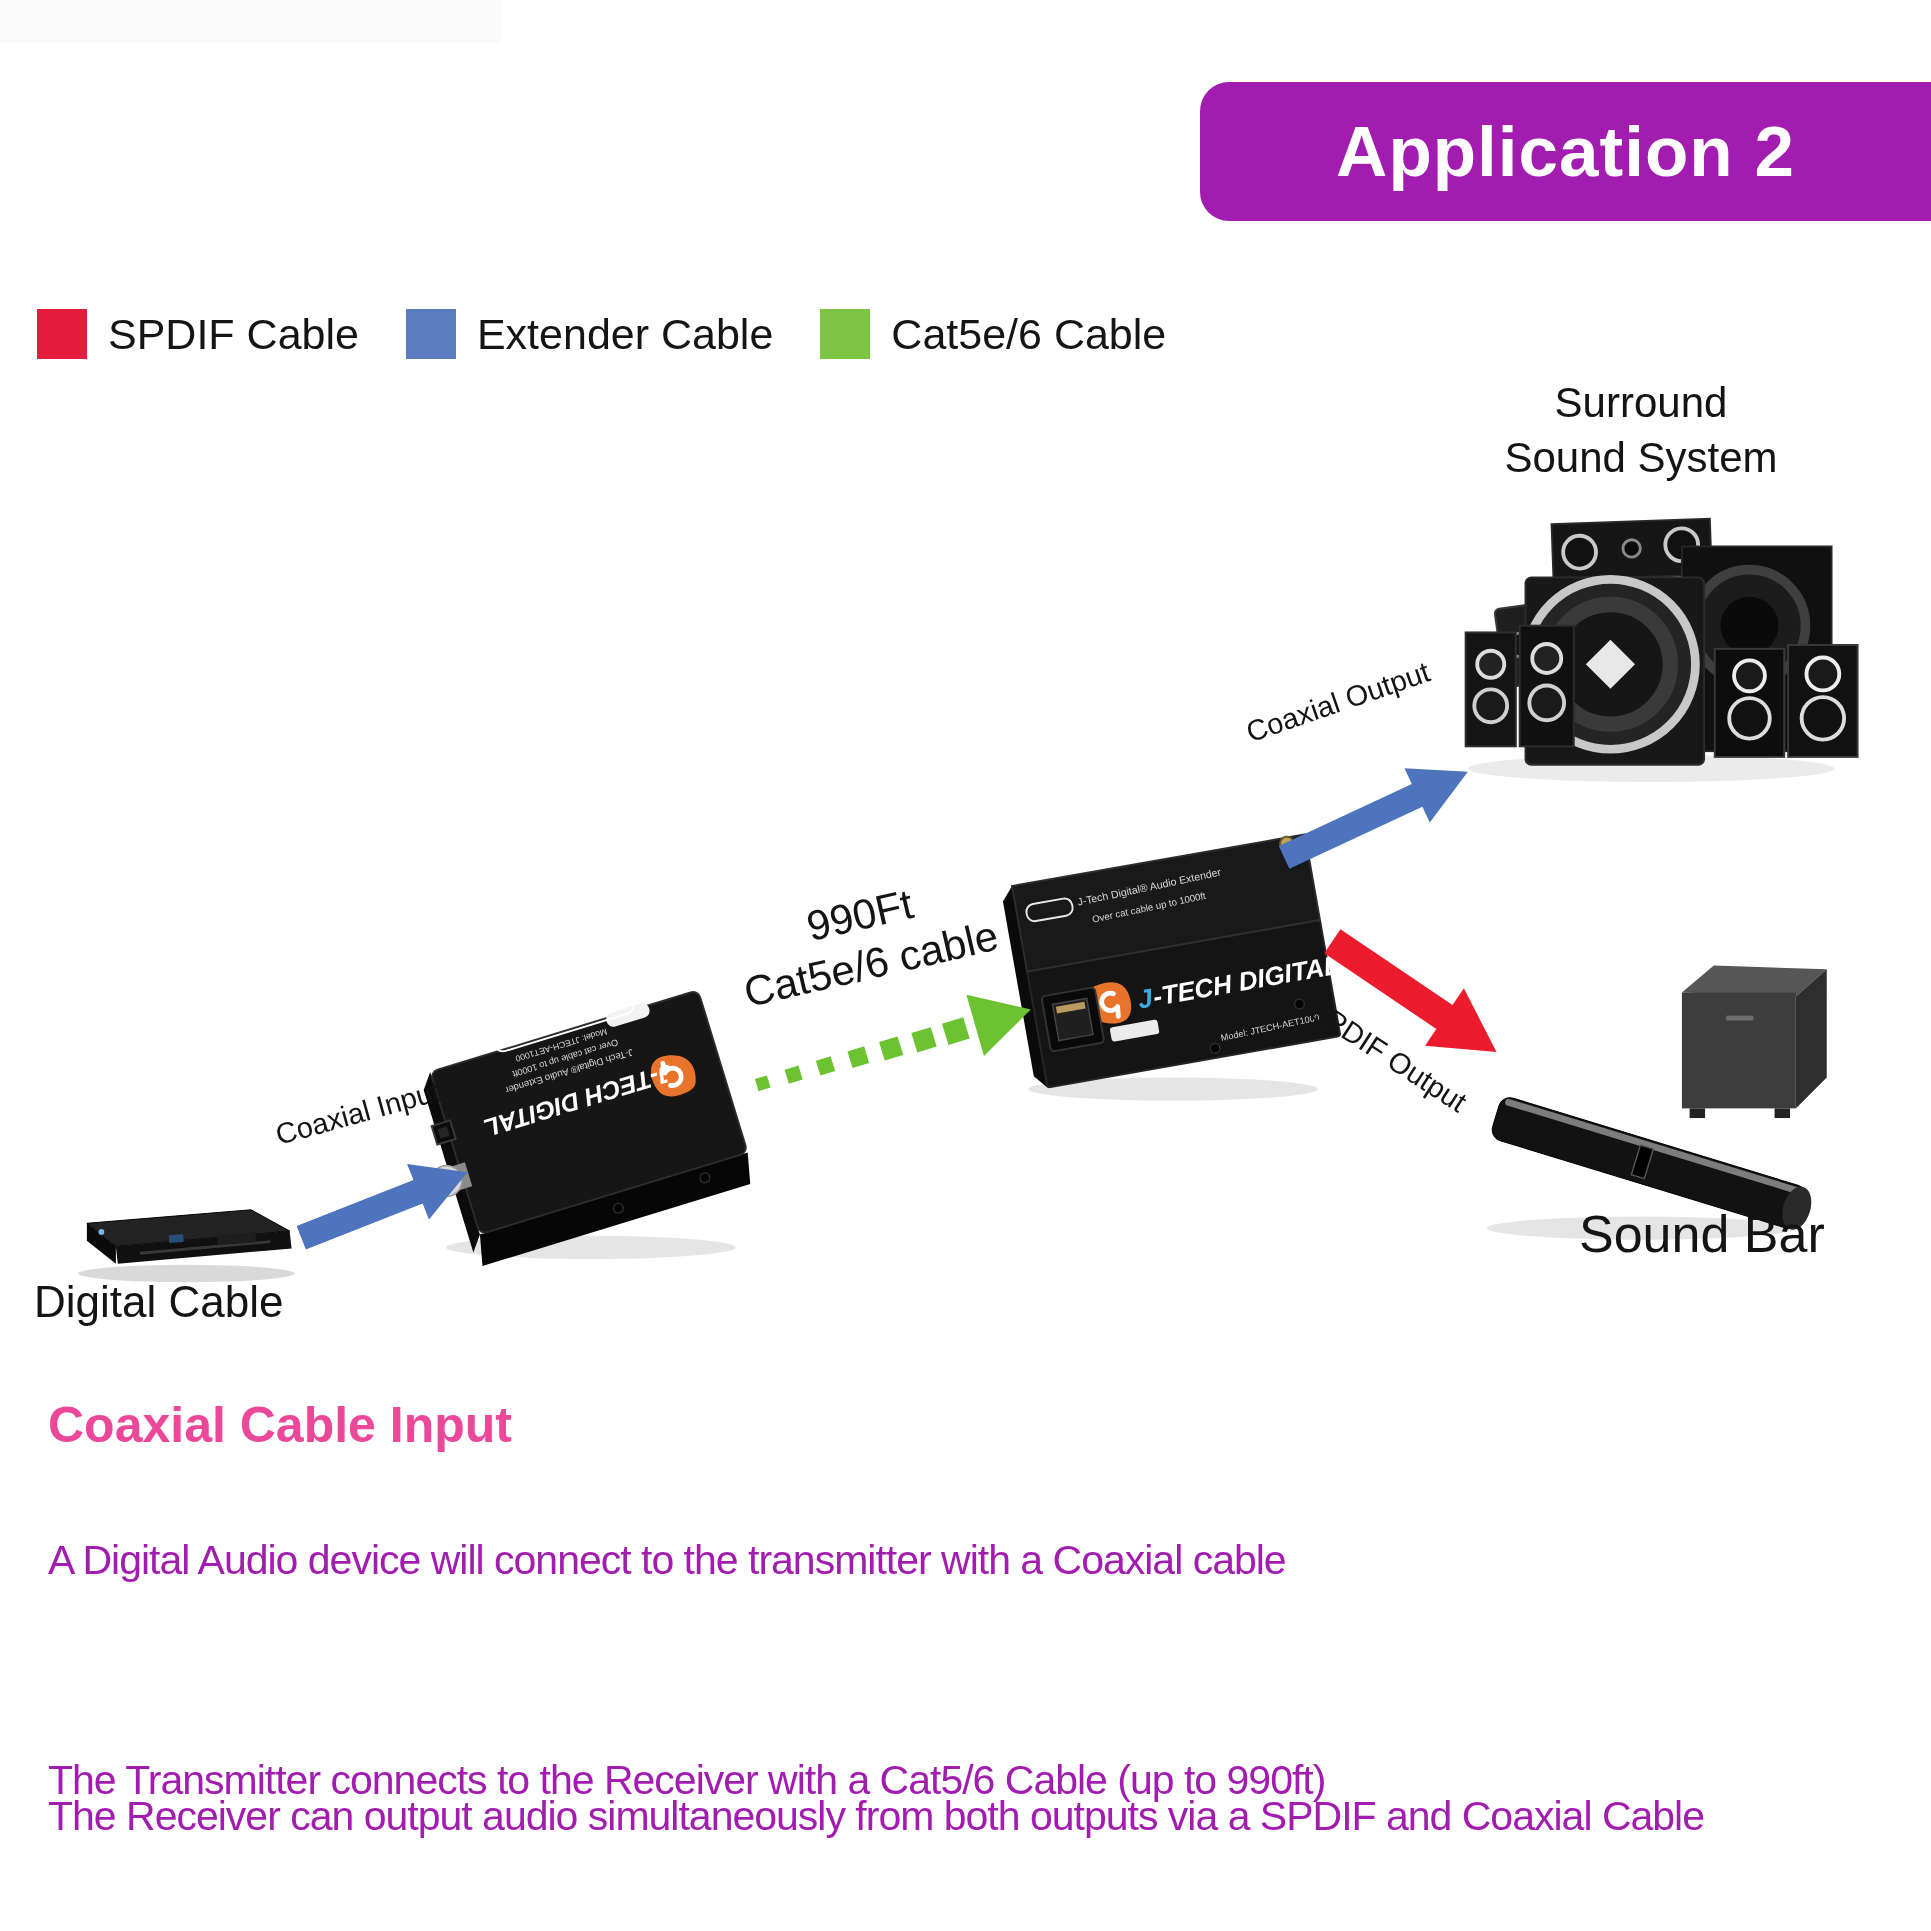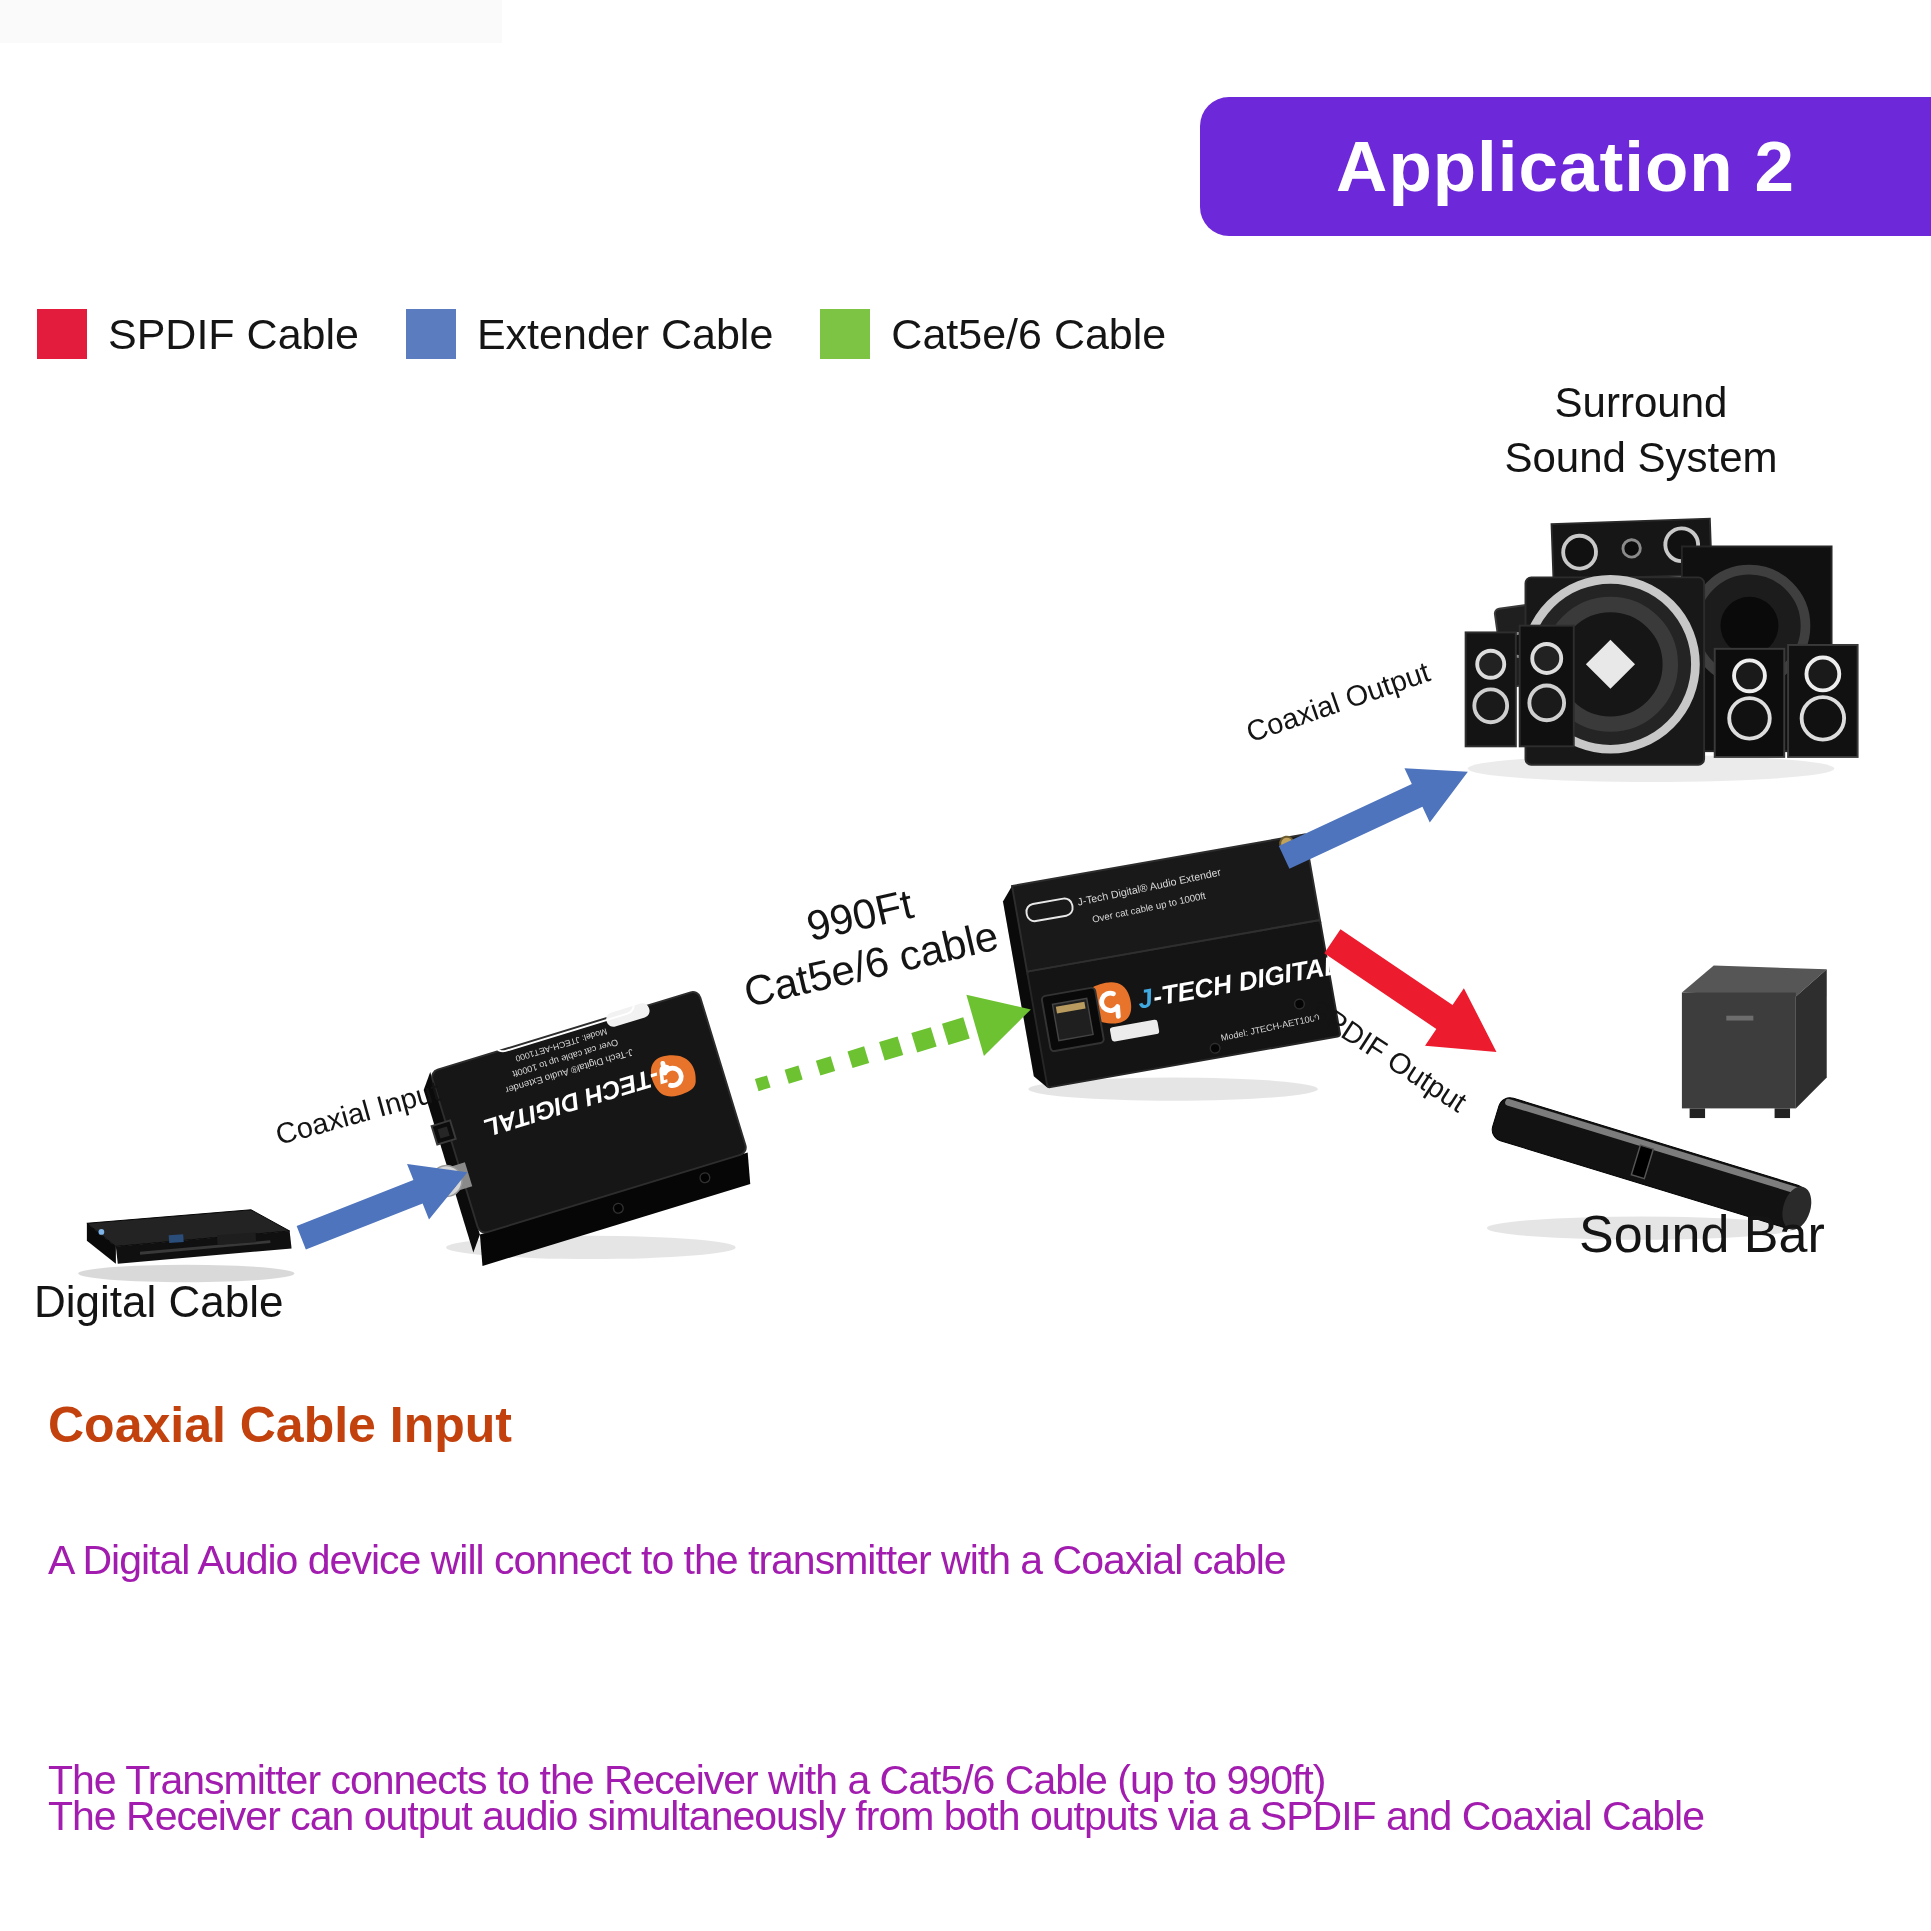--- a/index.html
+++ b/index.html
@@ -5,22 +5,22 @@
   html,body{margin:0;padding:0;}
   body{width:1931px;height:1931px;overflow:hidden;background:#ffffff;
        font-family:"Liberation Sans",sans-serif;}
   #canvas{position:relative;width:1931px;height:1931px;background:#ffffff;}
   .top-strip{position:absolute;left:0;top:0;width:502px;height:43px;background:#f6f6f6;opacity:.55;}
   svg{position:absolute;left:0;top:0;}
   svg text{font-family:"Liberation Sans",sans-serif;}
   .brand-txt{font-style:italic;font-weight:bold;fill:#ffffff;}
   .tiny-txt{fill:#d8d8d8;}
   
-  .banner{position:absolute;left:1200px;top:97px;right:0;height:139px;
-          background:#6d28d9;border-radius:29px 0 0 29px;
+  .banner{position:absolute;left:1200px;top:82px;right:0;height:139px;
+          background:#a21caf;border-radius:29px 0 0 29px;
           display:flex;align-items:center;justify-content:center;}
   .banner span{color:#ffffff;font-size:71px;font-weight:bold;letter-spacing:1px;}
   
   .legend{position:absolute;left:37px;top:309px;display:flex;flex-direction:row;gap:47px;}
   .legend-row{display:flex;align-items:center;gap:21px;}
   .swatch{width:50px;height:50px;display:inline-block;}
   .swatch-red{background:#e31b3c;}
   .swatch-blue{background:#5b7dc0;}
   .swatch-green{background:#7dc344;}
   .legend-label{font-size:43px;color:#151515;}
@@ -28,21 +28,21 @@
   .lbl{position:absolute;white-space:nowrap;color:#141414;}
   .lbl-digital{left:34px;top:1277px;font-size:44px;}
   .lbl-soundbar{left:1579px;top:1204px;font-size:52px;}
   .lbl-surround{left:1477px;top:375px;width:328px;text-align:center;font-size:42px;line-height:55px;white-space:normal;}
   .lbl-coax-in{left:272px;top:1120px;font-size:29px;transform:rotate(-15.5deg);transform-origin:left top;}
   .lbl-coax-out{left:1242px;top:718px;font-size:29px;transform:rotate(-19deg);transform-origin:left top;}
   .lbl-spdif{left:1321px;top:993px;font-size:29px;transform:rotate(33deg);transform-origin:left top;}
   .lbl-cat5{left:716px;top:890px;width:299px;text-align:center;font-size:42px;line-height:50px;
             transform:rotate(-13deg);transform-origin:center center;white-space:normal;}
   
-  .heading{position:absolute;left:48px;top:1396px;font-size:50px;font-weight:bold;color:#c2410c;}
+  .heading{position:absolute;left:48px;top:1396px;font-size:50px;font-weight:bold;color:#ec4899;}
   .para{position:absolute;left:48px;font-size:41px;color:#a21caf;letter-spacing:-1px;white-space:nowrap;}
   .para-1{top:1537px;}
   .para-2{top:1757px;}
   .para-3{top:1793px;}
 </style>
 </head>
 <body>
 
 <div id="canvas">
 

